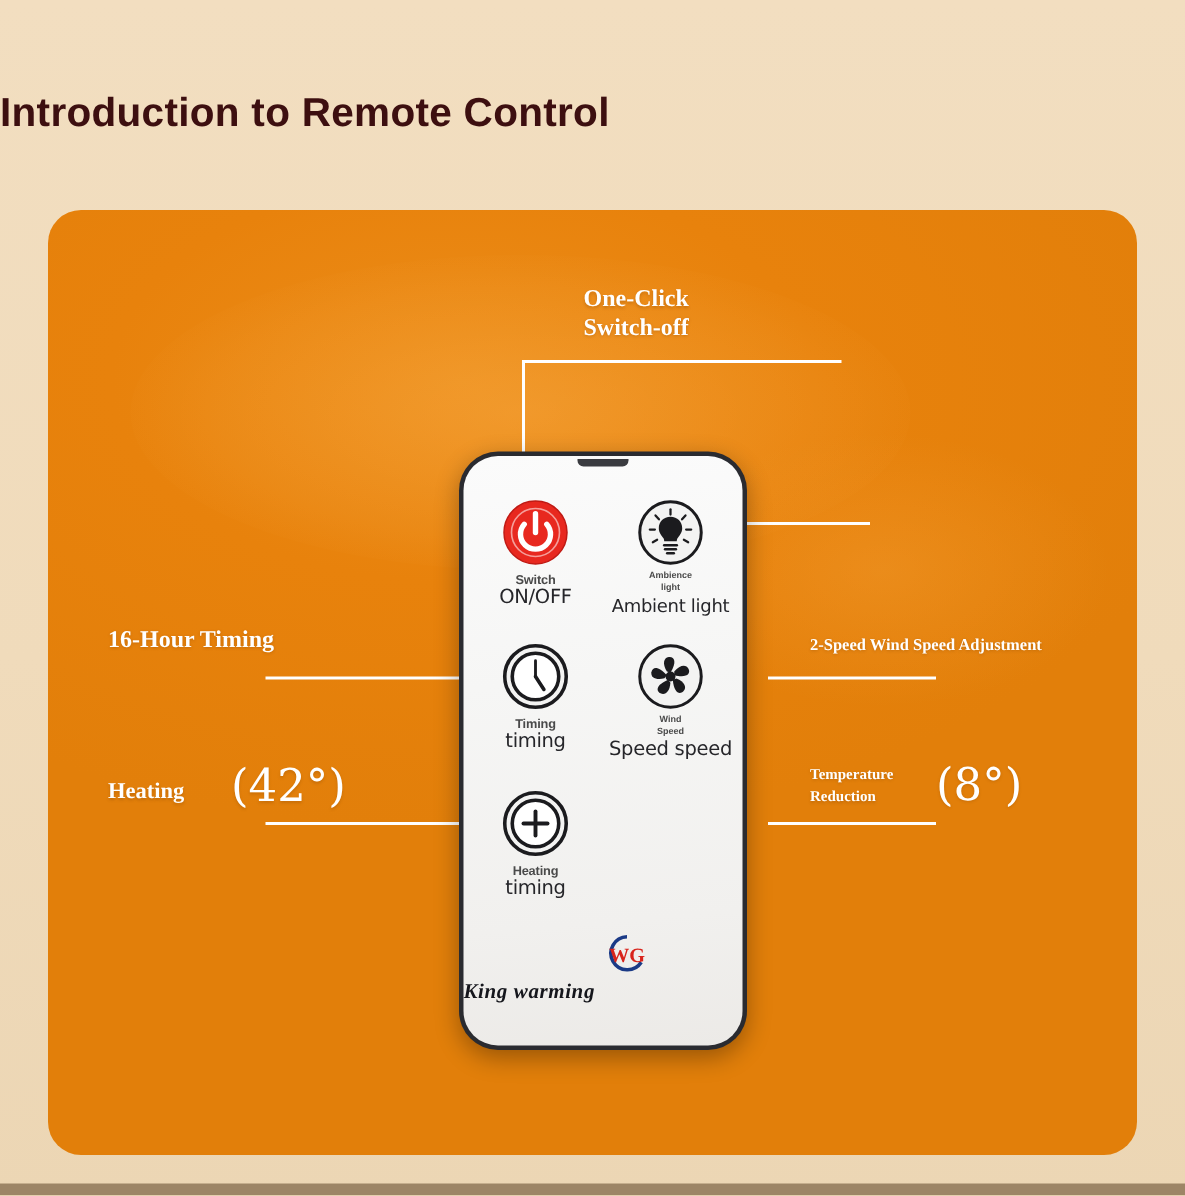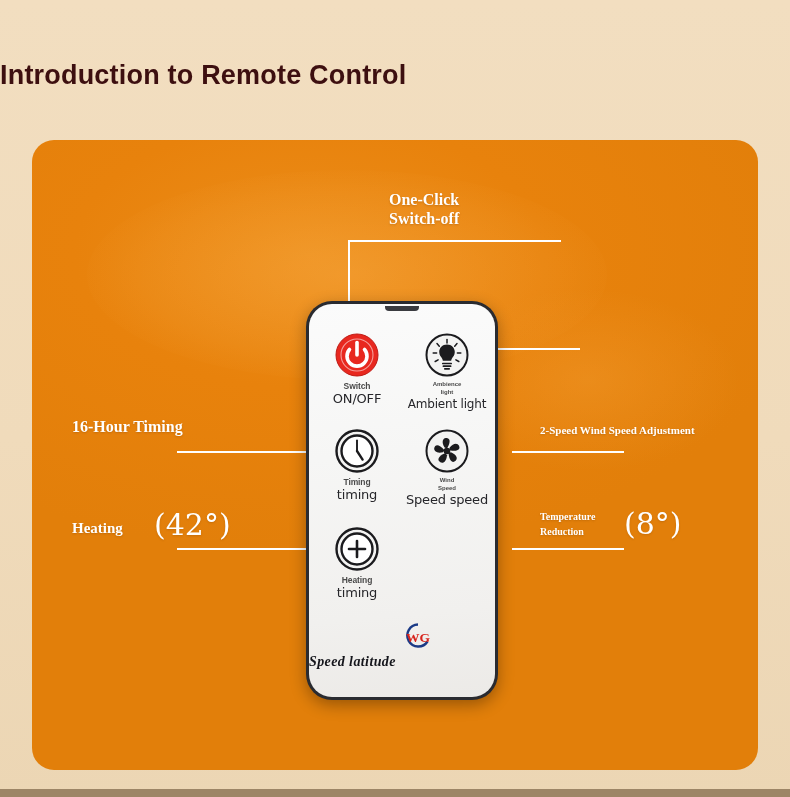--- a/index.html
+++ b/index.html
@@ -341,19 +341,19 @@
       </div>
 
 
       <div class="brand">
         <div class="brand-mark">
           <svg width="36" height="30" viewBox="0 0 36 30">
             <path d="M18 2.5 A 11 11 0 1 0 27.5 19.5" fill="none" stroke="#1b3a86" stroke-width="2.4"></path>
             <text x="18" y="19.5" text-anchor="middle" font-family="Liberation Serif, serif" font-size="13.5" font-weight="bold" fill="#d8241c">WG</text>
           </svg>
         </div>
-        <div class="brand-name">Speed latitude</div>
+        <div class="brand-name">King warming</div>
       </div>
     </div>
   </div>
 
   <div class="bottom-strip"></div>
 </div>
 
 </body></html>

